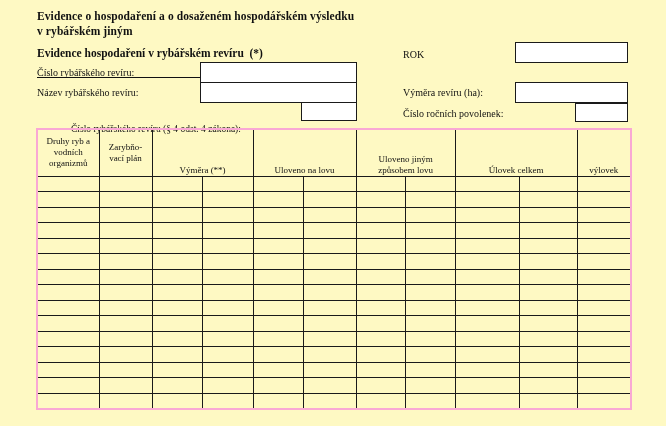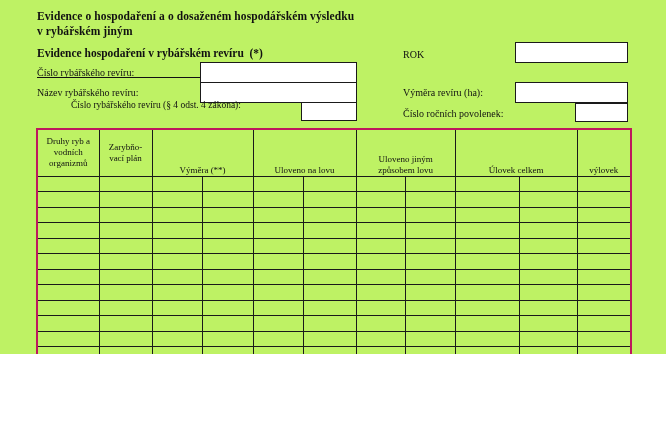--- a/index.html
+++ b/index.html
@@ -1,20 +1,20 @@
 <!DOCTYPE html>
 <html><head>
 <meta charset="utf-8">
 <style>
   html, body { margin: 0; padding: 0; background: #ffffff; }
   .page {
     position: relative;
     width: 666px;
-    height: 354px;
-    background: #bef264;
+    height: 426px;
+    background: #fef9c3;
     overflow: hidden;
     font-family: "Liberation Serif", "DejaVu Serif", serif;
     color: #111111;
   }
   .abs { position: absolute; }
   .doc-title {
     left: 37px; top: 9px;
     font-size: 11.5px; font-weight: bold;
     line-height: 14.5px; letter-spacing: 0.1px;
     white-space: nowrap;
@@ -34,21 +34,21 @@
     background: #ffffff;
     box-sizing: border-box;
     font-size: 10px;
   }
   table.grid {
     position: absolute;
     left: 36px; top: 128px;
     width: 594px;
     border-collapse: collapse;
     table-layout: fixed;
-    border: 2px solid #be185d;
+    border: 2px solid #f9a8d4;
   }
   table.grid th, table.grid td {
     border: 1px solid #1a1a1a;
     padding: 0;
     font-weight: normal;
     font-size: 9px;
     line-height: 11px;
     text-align: center;
     overflow: hidden;
   }
@@ -77,21 +77,21 @@
 
   <div class="abs lbl" style="left:37px; top:67px;">Číslo rybářského revíru:</div>
   <div class="fieldbox" style="left:200px; top:62px; width:157px; height:21px;"></div>
 
   <div class="abs lbl" style="left:37px; top:87px;text-align:right;">Název rybářského revíru:</div>
   <div class="fieldbox" style="left:200px; top:82px; width:157px; height:21px;"></div>
 
   <div class="abs lbl" style="left:403px; top:87px;">Výměra revíru (ha):</div>
   <div class="fieldbox" style="left:515px; top:82px; width:113px; height:21px;"></div>
 
-  <div class="abs lbl-sm" style="left:37px; top:100px;padding-left:34px;">Číslo rybářského revíru (§ 4 odst. 4 zákona):</div>
+  <div class="abs lbl-sm" style="left:37px; top:124px;padding-left:34px;">Číslo rybářského revíru (§ 4 odst. 4 zákona):</div>
   <div class="fieldbox" style="left:301px; top:102px; width:56px; height:19px;"></div>
 
   <div class="abs lbl" style="left:403px; top:108px;">Číslo ročních povolenek:</div>
   <div class="fieldbox" style="left:575px; top:103px; width:53px; height:19px;"></div>
 
   <table class="grid">
     <colgroup>
       <col style="width:62px">
         <col style="width:53px">
         <col style="width:50px">

